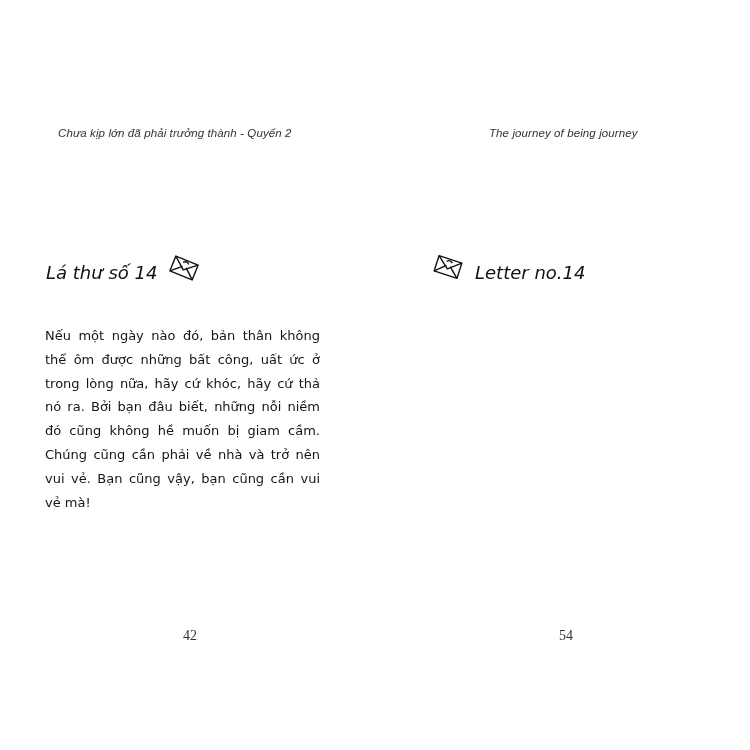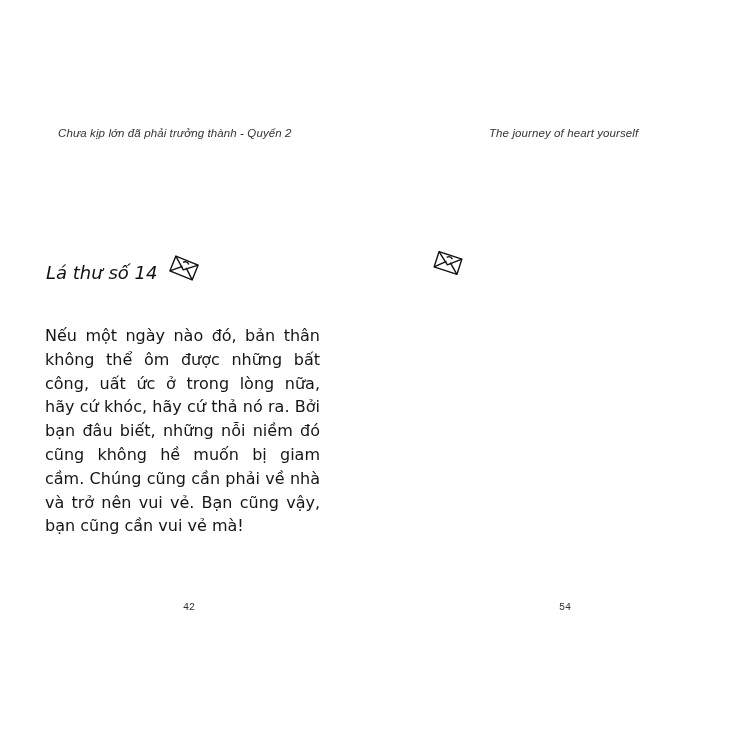--- a/index.html
+++ b/index.html
@@ -55,35 +55,35 @@
       display: inline-block;
     }
     .left .envelope-icon { margin-top: -10px; }
     .right .envelope-icon { margin-top: -12px; }
 
     .body-text {
       position: absolute;
       top: 324px;
       width: 275px;
       font-family: "DejaVu Sans", sans-serif;
-      font-size: 16px;
+      font-size: 13px;
       line-height: 23.8px;
       color: #151515;
       text-align: justify;
       text-align-last: left;
       margin: 0;
     }
     .left .body-text { left: 45px; }
     .right .body-text { left: 58px; width: 272px; }
 
     .page-number {
       position: absolute;
-      top: 602px;
-      font-family: Liberation Mono, monospace;
-      font-size: 10px;
+      top: 628px;
+      font-family: Liberation Serif, serif;
+      font-size: 14px;
       color: #333333;
     }
     .left .page-number { left: 183px; }
     .right .page-number { left: 184px; }
   </style>
 </head>
 <body>
 
 <div class="page left">
   <div class="running-head">Chưa kịp lớn đã phải trưởng thành - Quyển 2</div>
@@ -99,28 +99,29 @@
           <path d="M12 8 q3 -3 6 0"></path>
         </g>
       </svg>
     </span>
   </div>
   <p class="body-text">Nếu một ngày nào đó, bản thân không thể ôm được những bất công, uất ức ở trong lòng nữa, hãy cứ khóc, hãy cứ thả nó ra. Bởi bạn đâu biết, những nỗi niềm đó cũng không hề muốn bị giam cầm. Chúng cũng cần phải về nhà và trở nên vui vẻ. Bạn cũng vậy, bạn cũng cần vui vẻ mà!</p>
   <div class="page-number">42</div>
 </div>
 
 <div class="page right">
-  <div class="running-head">The journey of heart yourself</div>
+  <div class="running-head">The journey of being journey</div>
   <div class="heading">
     <span class="envelope-icon">
       <svg width="30" height="26" viewBox="0 0 30 26">
         <g transform="rotate(18 15 13)" fill="none" stroke="#111" stroke-width="1.4" stroke-linejoin="round">
           <rect x="3" y="5" width="24" height="16"></rect>
           <path d="M3 5 L15 15 L27 5"></path>
           <path d="M3 21 L13 12"></path>
           <path d="M27 21 L17 12"></path>
           <path d="M12 8 q3 -3 6 0"></path>
         </g>
       </svg>
     </span>
+    <span class="heading-text">Letter no.14</span>
   </div>
   <div class="page-number">54</div>
 </div>
 
 </body></html>

